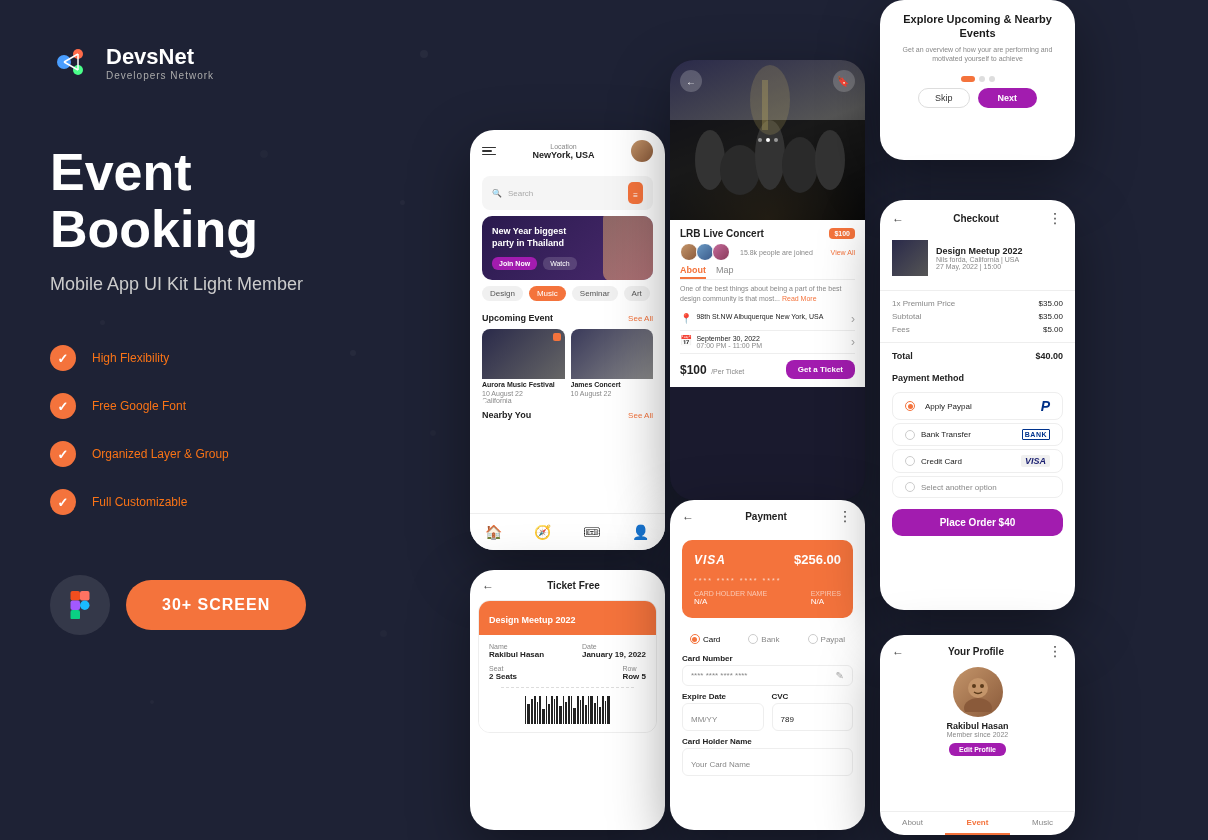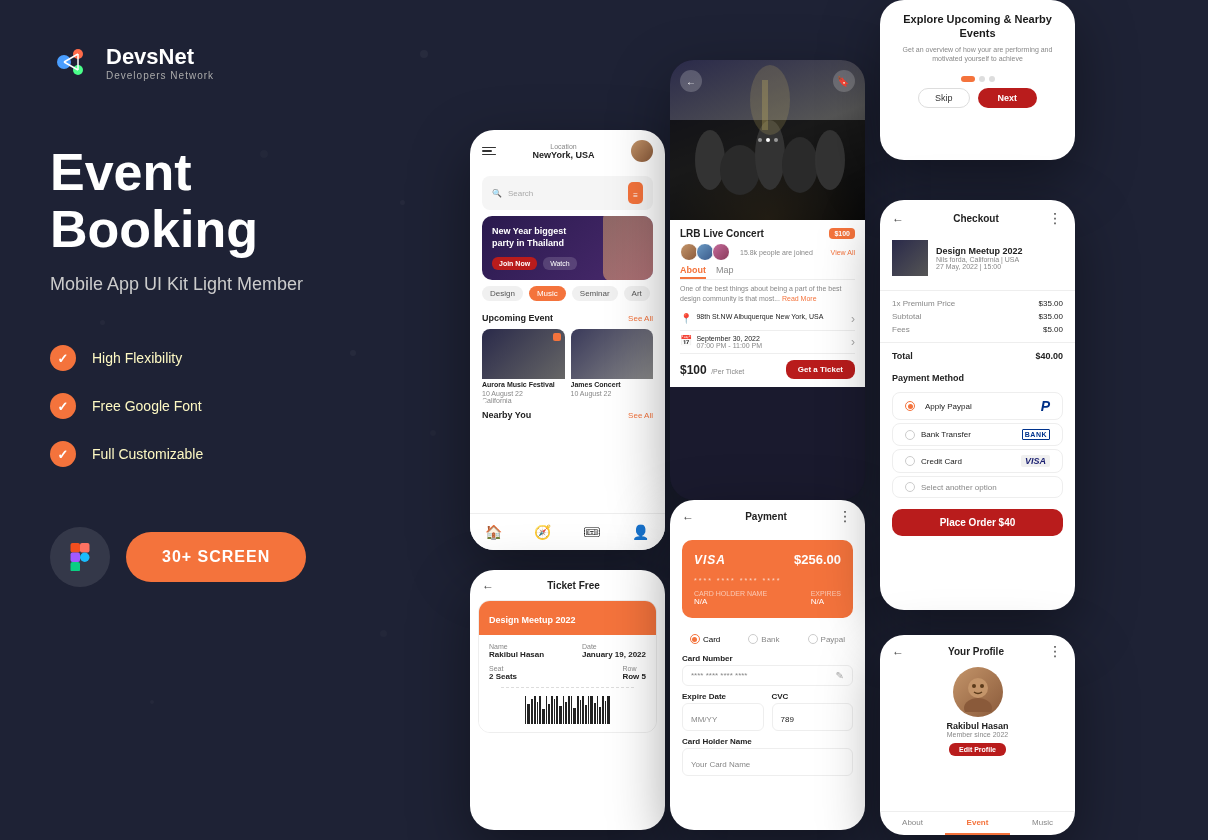--- a/index.html
+++ b/index.html
@@ -99,22 +99,22 @@
       justify-content: center;
       flex-shrink: 0;
     }
     .check-icon::after {
       content: '✓';
       color: #fff;
       font-size: 13px;
       font-weight: 700;
     }
     .feature-label {
-      font-size: 14px;
-      color: #fef9c3;
+      font-size: 12px;
+      color: #f97316;
       font-weight: 500;
     }
 
     .cta-area {
       display: flex;
       align-items: center;
       gap: 16px;
     }
     .figma-btn {
       width: 60px;
@@ -264,21 +264,21 @@
       border-radius: 4px;
     }
 
     .divider {
       height: 1px;
       background: #eee;
       margin: 6px 0;
     }
 
     .btn-orange {
-      background: #b91c1c;
+      background: #a21caf;
       color: #fff;
       border: none;
       border-radius: 8px;
       font-size: 9px;
       font-weight: 600;
       padding: 5px 10px;
       cursor: pointer;
       display: inline-block;
       text-align: center;
     }
@@ -597,20 +597,24 @@
     <p class="heading-subtitle">Mobile App UI Kit Light Member</p>
 
     <ul class="features-list">
       <li class="feature-item">
         <div class="check-icon"></div>
         <span class="feature-label">High Flexibility</span>
       </li>
       <li class="feature-item">
         <div class="check-icon"></div>
         <span class="feature-label">Free Google Font</span>
+      </li>
+      <li class="feature-item">
+        <div class="check-icon"></div>
+        <span class="feature-label">Organized Layer &amp; Group</span>
       </li>
       <li class="feature-item">
         <div class="check-icon"></div>
         <span class="feature-label">Full Customizable</span>
       </li>
     </ul>
 
     <div class="cta-area">
       <div class="figma-btn">
         <svg class="figma-logo" viewBox="0 0 38 56">

